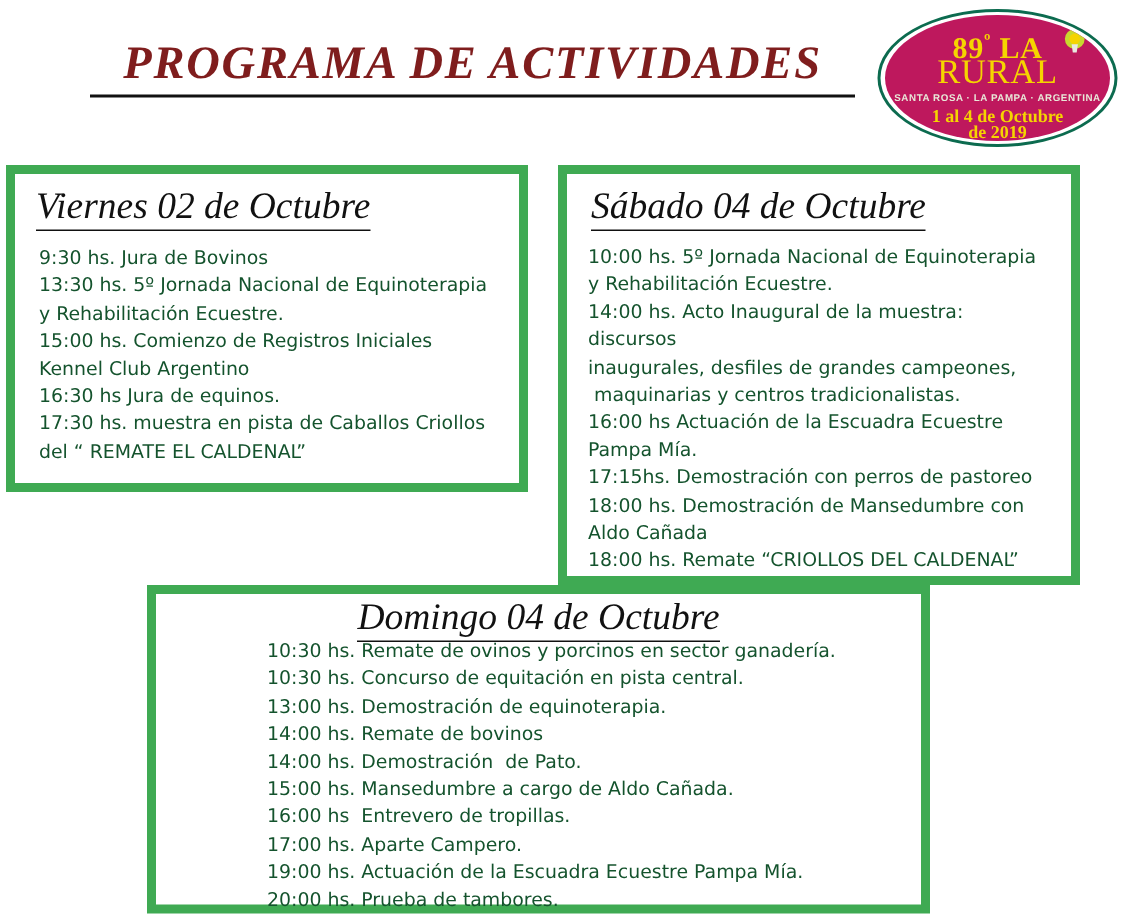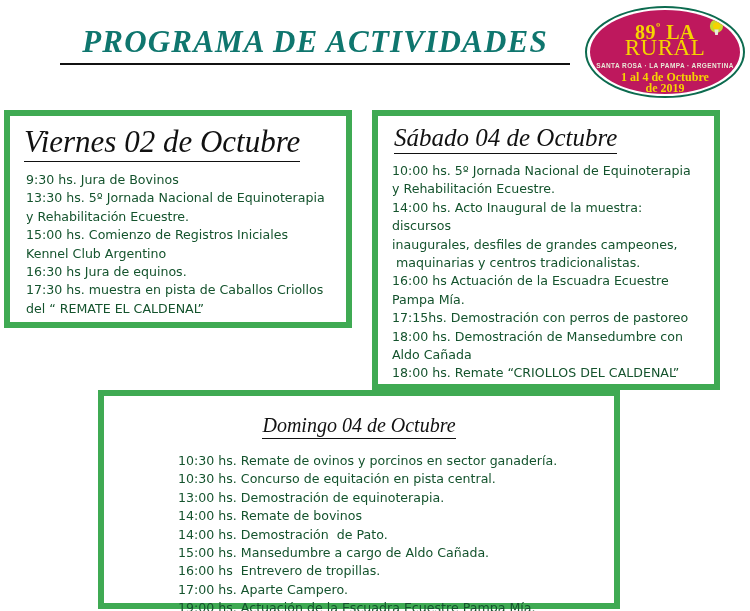--- a/index.html
+++ b/index.html
@@ -26,21 +26,21 @@
     position: absolute;
     left: 60px;
     top: 24px;
     width: 510px;
     text-align: center;
     font-family: "Liberation Serif", "DejaVu Serif", serif;
     font-style: italic;
     font-weight: 700;
     font-size: 31px;
     letter-spacing: 1.2px;
-    color: #0f766e;
+    color: #7f1d1d;
     border-bottom: 2px solid #111111;
     padding-bottom: 3px;
     white-space: nowrap;
   }
 
   
   #logo {
     position: absolute;
     right: 5px;
     top: 6px;
@@ -169,34 +169,34 @@
     font-family: "Liberation Serif", "DejaVu Serif", serif;
     font-style: italic;
     font-weight: 400;
     color: #111111;
     white-space: nowrap;
     display: inline-block;
     border-bottom: 1.6px solid #111111;
     padding-bottom: 1px;
   }
   #panel-viernes .panel-heading {
-    font-size: 31px;
+    font-size: 25px;
     margin: 8px 0 0 14px;
   }
   #panel-sabado .panel-heading {
     font-size: 25px;
     margin: 8px 0 0 16px;
   }
   #panel-domingo .panel-heading-wrap {
     text-align: center;
     margin-top: 2px;
   }
   #panel-domingo .panel-heading {
-    font-size: 20px;
-    margin: 16px;
+    font-size: 25px;
+    margin: 0;
   }
 
   .panel-lines {
     font-family: "DejaVu Sans", "Liberation Sans", sans-serif;
     font-size: 12.6px;
     color: #14532d;
     line-height: 18.4px;
     white-space: pre;
   }
   #panel-viernes .panel-lines {

